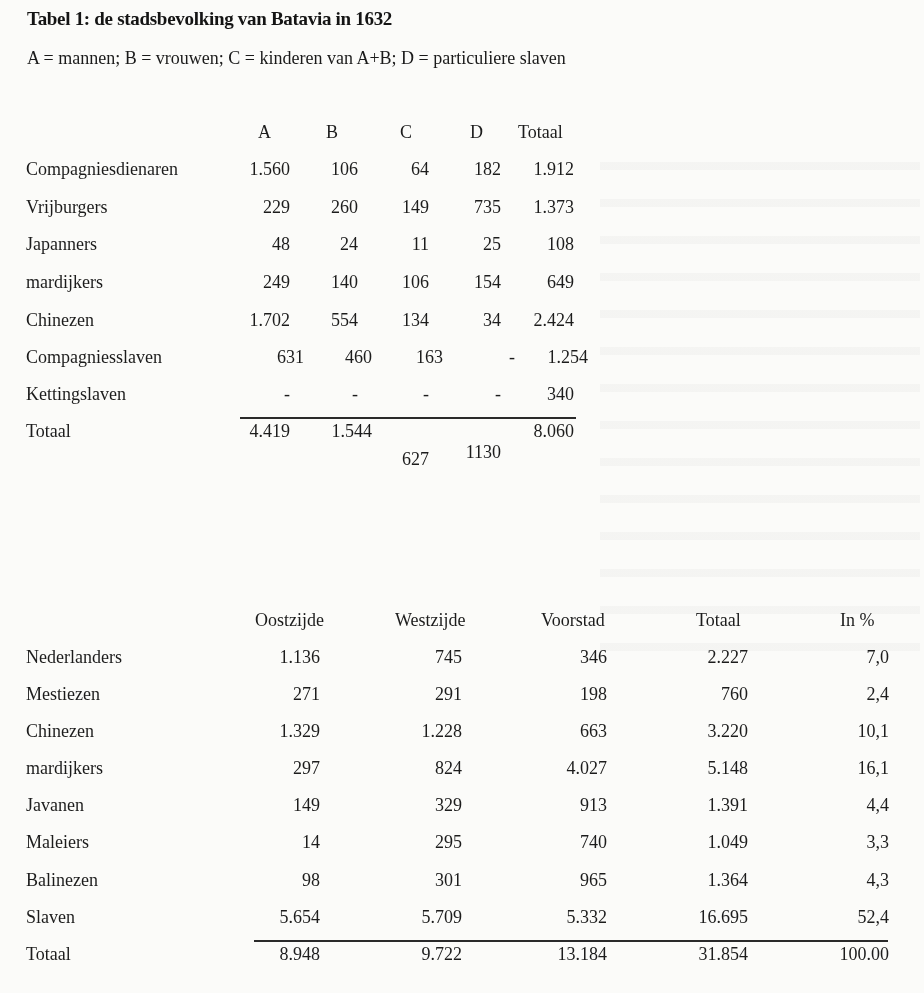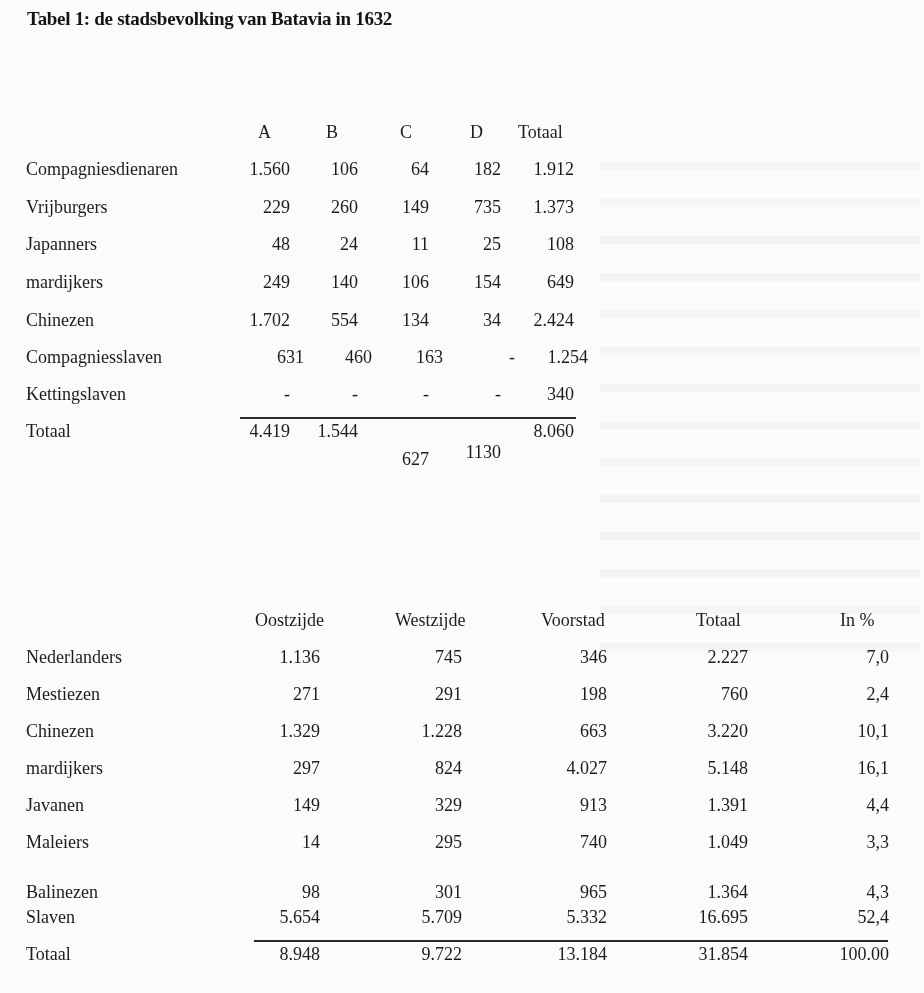--- a/index.html
+++ b/index.html
@@ -32,20 +32,21 @@
   .num { text-align:right; }
   .rule { position:absolute; height:2px; background:#2a2a2a; }
 </style>
 </head>
 <body>
 
 <div class="page">
   <div class="ghost"></div>
 
   <div class="title" style="top:8px;">Tabel 1: de stadsbevolking van Batavia in 1632</div>
+  <div class="legend">A = mannen; B = vrouwen; C = kinderen van A+B; D = particuliere slaven</div>
 
   <div class="t1">
     <div class="row" style="top:4px;">
       <span style="left:258px;">A</span>
       <span style="left:326px;">B</span>
       <span style="left:400px;">C</span>
       <span style="left:470px;">D</span>
       <span style="left:518px;">Totaal</span>
     </div>
 
@@ -104,21 +105,21 @@
       <span class="num" style="right:495px;">-</span>
       <span class="num" style="right:423px;">-</span>
       <span class="num" style="right:350px;">340</span>
     </div>
 
     <div class="rule" style="left:240px; top:299px; width:336px;"></div>
 
     <div class="row" style="top:303px;">
       <span class="lbl">Totaal</span>
       <span class="num" style="right:634px;">4.419</span>
-      <span class="num" style="right:566px;">1.544</span>
+      <span class="num" style="right:552px;">1.544</span>
       <span class="num" style="right:495px;margin-top:28px;">627</span>
       <span class="num" style="right:423px;margin-top:21px;">1130</span>
       <span class="num" style="right:350px;">8.060</span>
     </div>
   </div>
 
 
   <div class="t2">
     <div class="row" style="top:4px;">
       <span style="left:255px;">Oostzijde</span>
@@ -169,21 +170,21 @@
       <span class="num" style="right:35px;">4,4</span>
     </div>
     <div class="row" style="top:226px;">
       <span class="lbl">Maleiers</span>
       <span class="num" style="right:604px;">14</span>
       <span class="num" style="right:462px;">295</span>
       <span class="num" style="right:317px;">740</span>
       <span class="num" style="right:176px;">1.049</span>
       <span class="num" style="right:35px;">3,3</span>
     </div>
-    <div class="row" style="top:264px;margin-top:12px;">
+    <div class="row" style="top:264px;">
       <span class="lbl">Balinezen</span>
       <span class="num" style="right:604px;">98</span>
       <span class="num" style="right:462px;">301</span>
       <span class="num" style="right:317px;">965</span>
       <span class="num" style="right:176px;">1.364</span>
       <span class="num" style="right:35px;">4,3</span>
     </div>
     <div class="row" style="top:301px;">
       <span class="lbl">Slaven</span>
       <span class="num" style="right:604px;">5.654</span>

